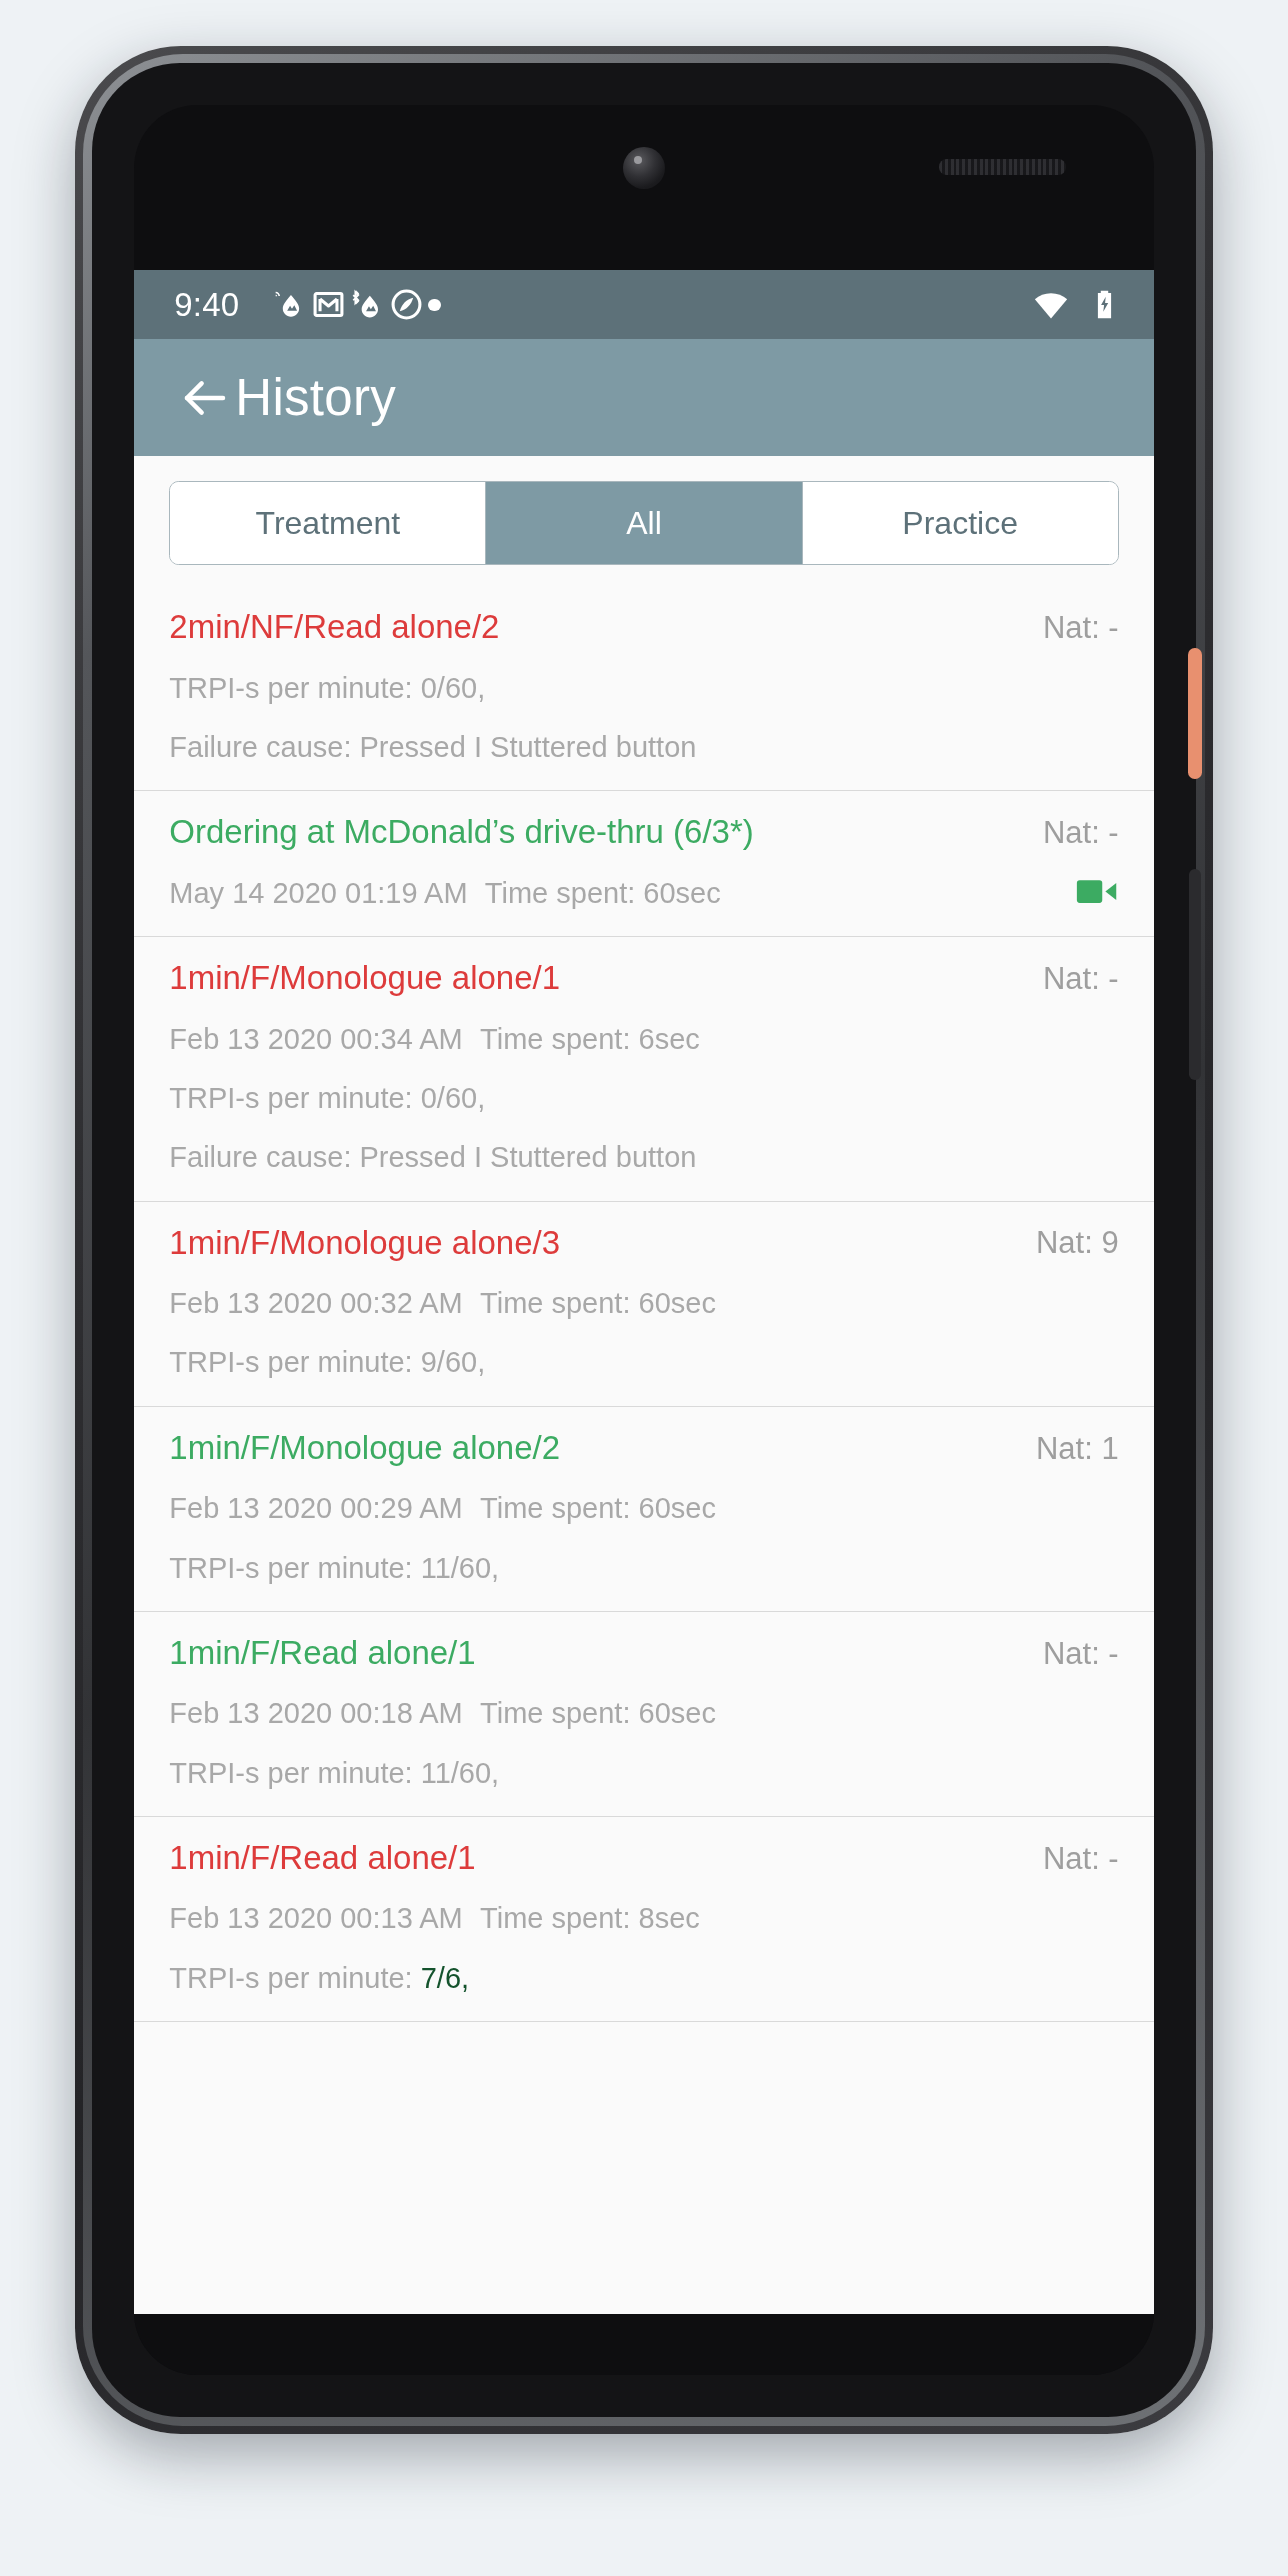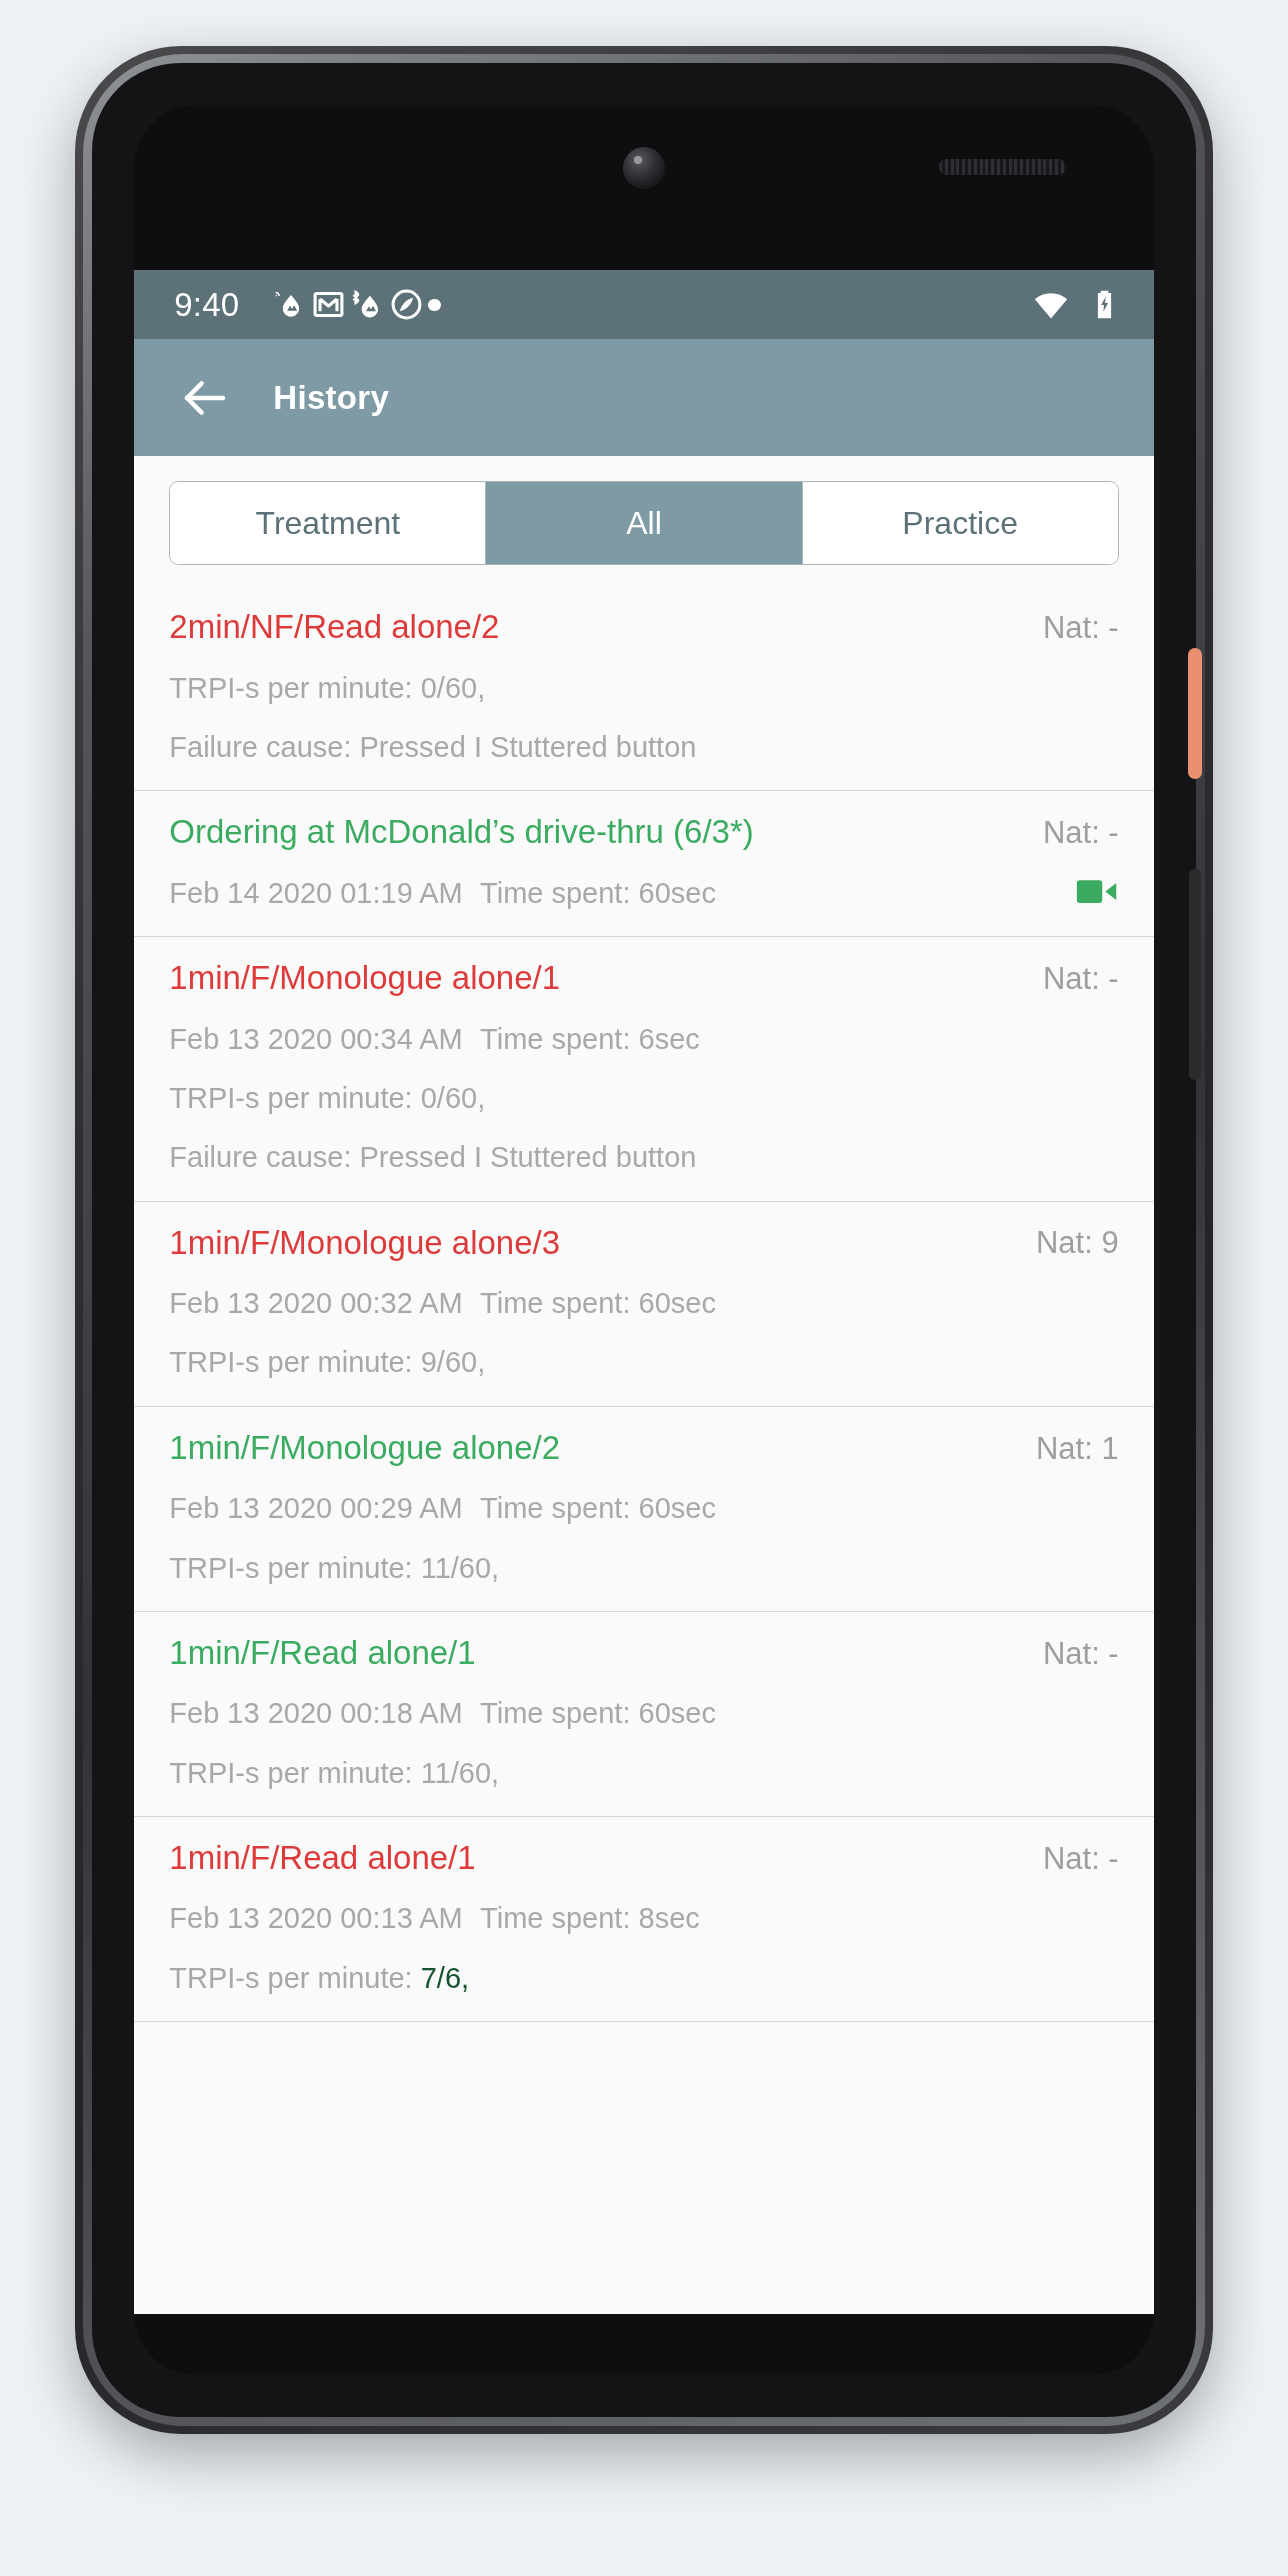--- a/index.html
+++ b/index.html
@@ -159,23 +159,22 @@
     align-items: center;
     padding-left: 40px;
     color: #ffffff;
   }
   .back-btn {
     width: 61px; height: 61px;
     display: flex; align-items: center; justify-content: center;
     cursor: pointer;
   }
   .appbar-title {
-    font-size: 33px;
-    font-weight: 700;
-    margin-left: 38px;
+    font-size: 51px;
+    font-weight: 400;
     letter-spacing: 0.3px;
   }
 
   
   .content {
     background: #fafafa;
     height: calc(100% - 186px);
     overflow: hidden;
   }
 
@@ -349,21 +348,21 @@
                     <div class="item-nat">Nat: -</div>
                   </div>
                   <div class="item-line"><span>TRPI-s per minute: </span><span>0/60,</span></div>
                   <div class="item-line">Failure cause: Pressed I Stuttered button</div>
                 </div>
                 <div class="list-item">
                   <div class="row-head">
                     <div class="item-title pass">Ordering at McDonald’s drive-thru (6/3*)</div>
                     <div class="item-nat">Nat: -</div>
                   </div>
-                  <div class="item-line"><span>Feb 14 2020 01:19 AM</span><span class="sep"></span><span>Time spent: 60sec</span></div>
+                  <div class="item-line"><span>May 14 2020 01:19 AM</span><span class="sep"></span><span>Time spent: 60sec</span></div>
                   <div class="video-badge"><svg width="42" height="31" viewBox="0 0 24 16" fill="#3cab62">
                       <rect x="0.5" y="1.5" width="14.5" height="13" rx="1.6"></rect>
                       <path d="M16.8 8L23 3.2v9.6L16.8 8z"></path>
                     </svg></div>
                 </div>
                 <div class="list-item">
                   <div class="row-head">
                     <div class="item-title fail">1min/F/Monologue alone/1</div>
                     <div class="item-nat">Nat: -</div>
                   </div>

